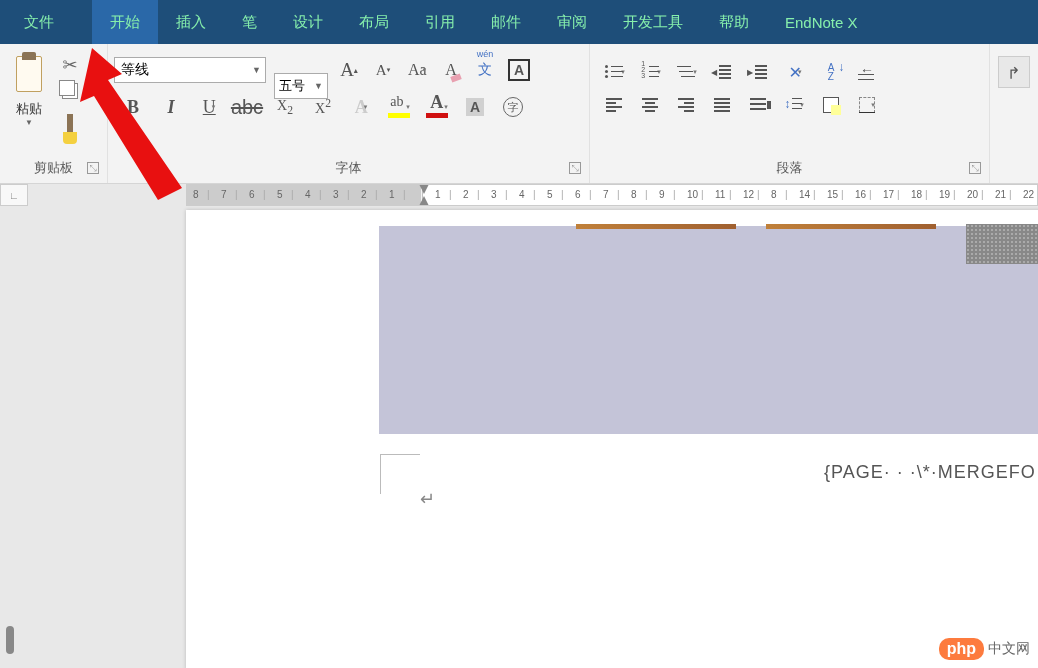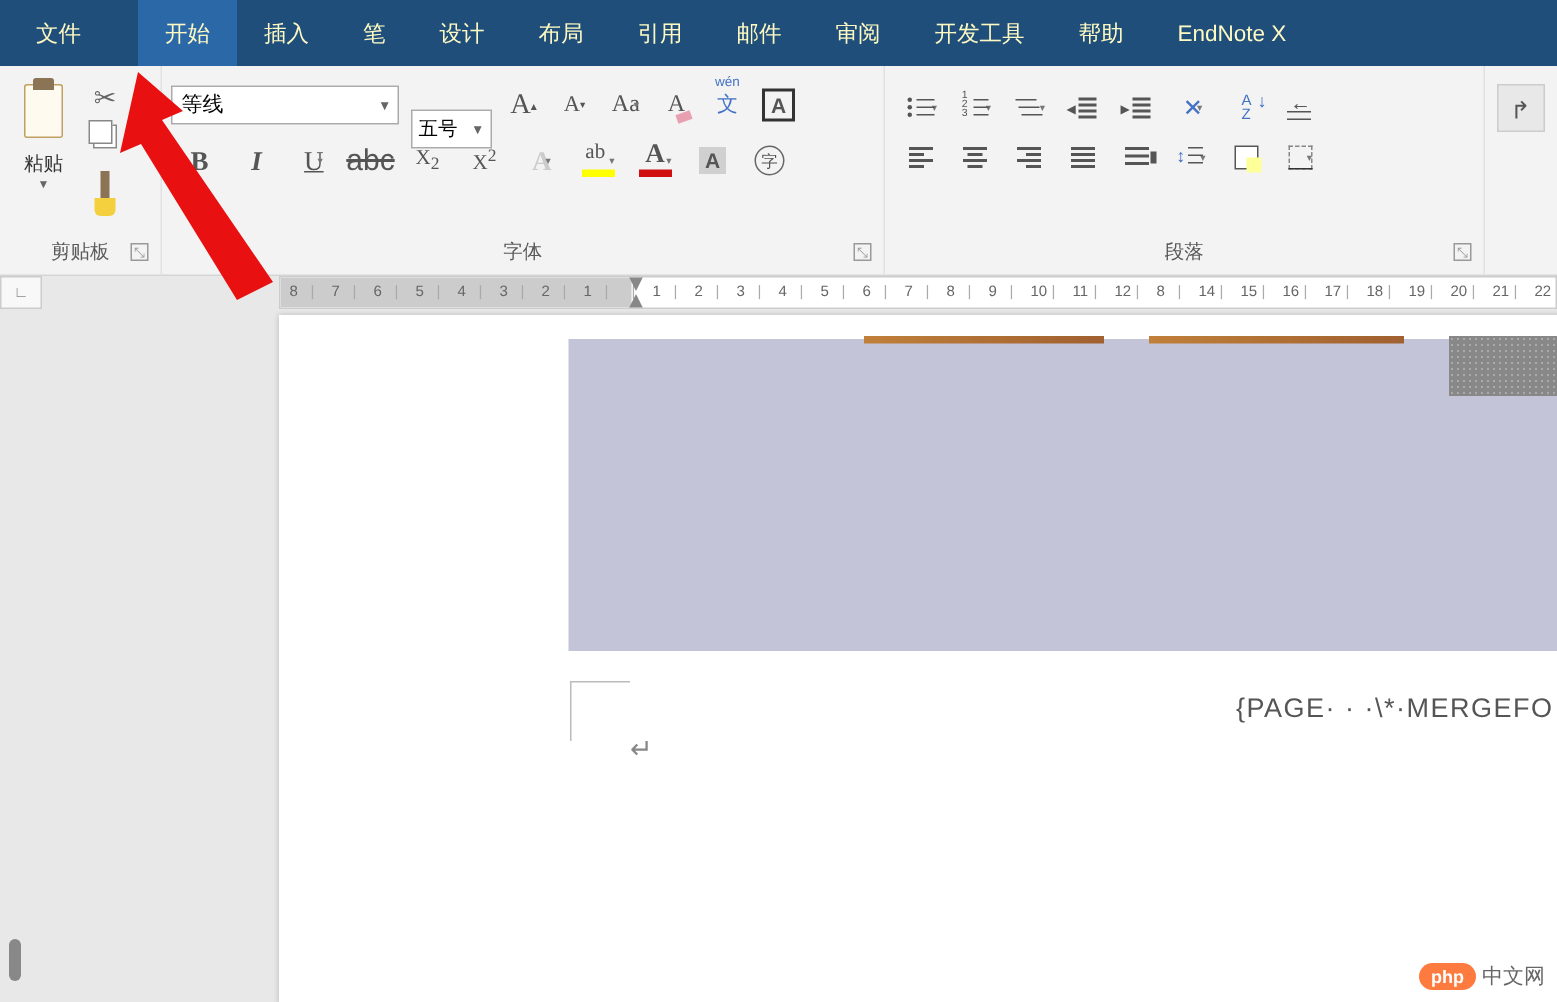--- a/index.html
+++ b/index.html
@@ -14,21 +14,21 @@
     }
     
     
     .menu-bar {
       background: #1e4e79;
       height: 44px;
       display: flex;
       align-items: stretch;
     }
     .menu-item {
-      color: #fef9c3;
+      color: #86efac;
       padding: 0 18px;
       display: flex;
       align-items: center;
       font-size: 15px;
       cursor: pointer;
     }
     .menu-item.file {
       background: #1e4e79;
       padding: 0 24px;
     }
@@ -189,21 +189,21 @@
     .content-strip3 { position:absolute; left:780px; top:14px; width:120px; height:40px; background: #888; background-image: radial-gradient(#aaa 1px, transparent 1px); background-size: 4px 4px;}
     .page-text { position:absolute; left:638px; top:252px; font-size: 18px; color: #555; letter-spacing: 1px;}
     .corner-mark { position:absolute; left:194px; top:244px; width:40px; height:40px; border-left:1px solid #bbb; border-top: 1px solid #bbb;}
     .para-mark { position:absolute; left:234px; top:278px; font-size: 18px; color: #888;}
     
     
     .red-arrow { position: absolute; left: 72px; top: 48px; z-index: 100; pointer-events:none;}
     
     
     .watermark { position: absolute; right: 8px; bottom: 8px; display:flex; align-items:center; gap:4px; font-size: 14px; color: #666;}
-    .watermark-badge { background: #fd7b3e; color:#fff; font-weight:bold; border-radius: 10px; padding: 2px 8px; font-size: 12px;}
+    .watermark-badge { background: #fd7b3e; color:#fff; font-weight:bold; border-radius: 10px; padding: 2px 8px; font-size: 16px;}
     
     .scroll-thumb{position:absolute;left:6px;bottom:14px;width:8px;height:28px;background:#888;border-radius:4px;}
     .grow-a{font-size:19px;font-family:"Times New Roman";} .grow-arrow{font-size:8px;vertical-align:super;}
     .shrink-a{font-size:15px;font-family:"Times New Roman";} .shrink-arrow{font-size:7px;vertical-align:super;}
     .char-shade{width:18px;height:18px;background:#d0d0d0;display:flex;align-items:center;justify-content:center;font-size:14px;font-weight:bold;}
   </style>
 </head>
 <body>
 
 <div class="menu-bar">

